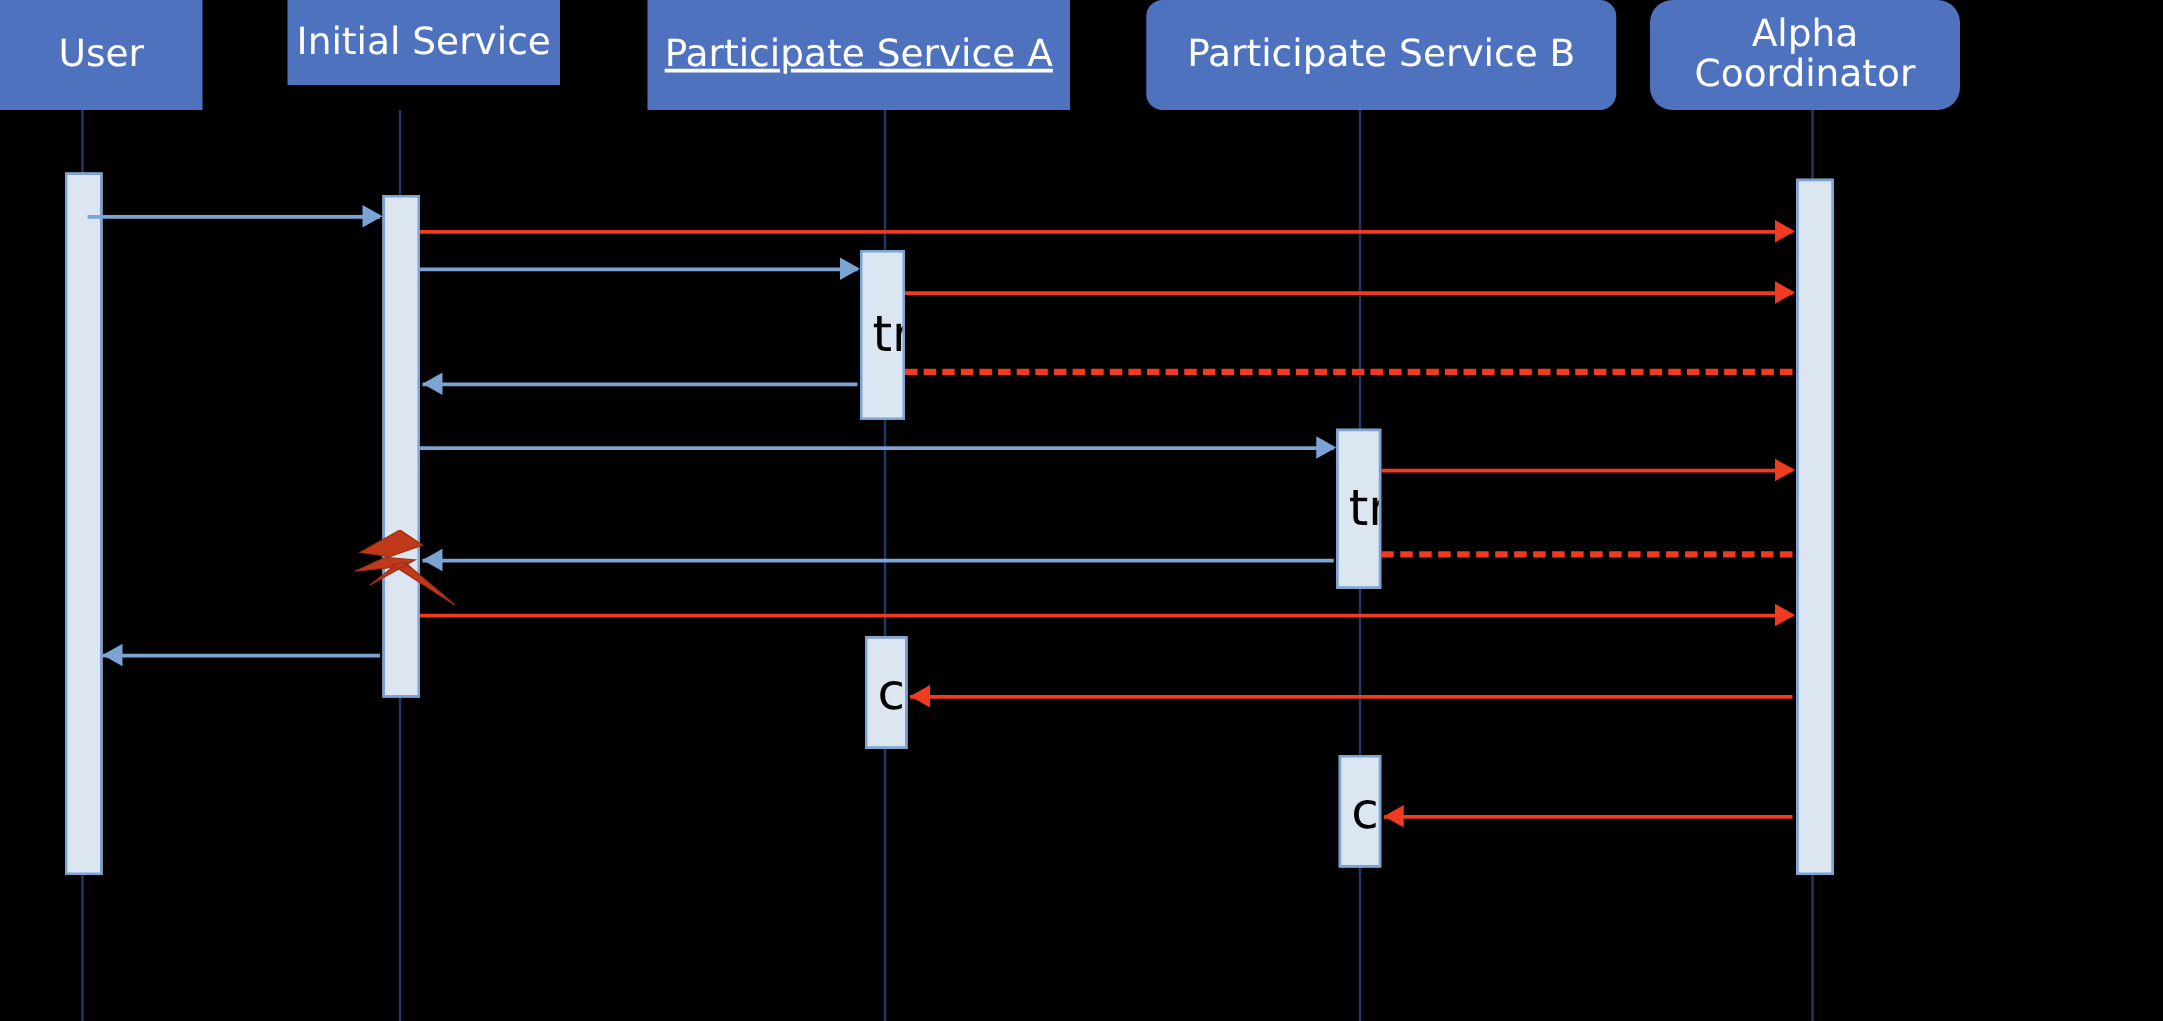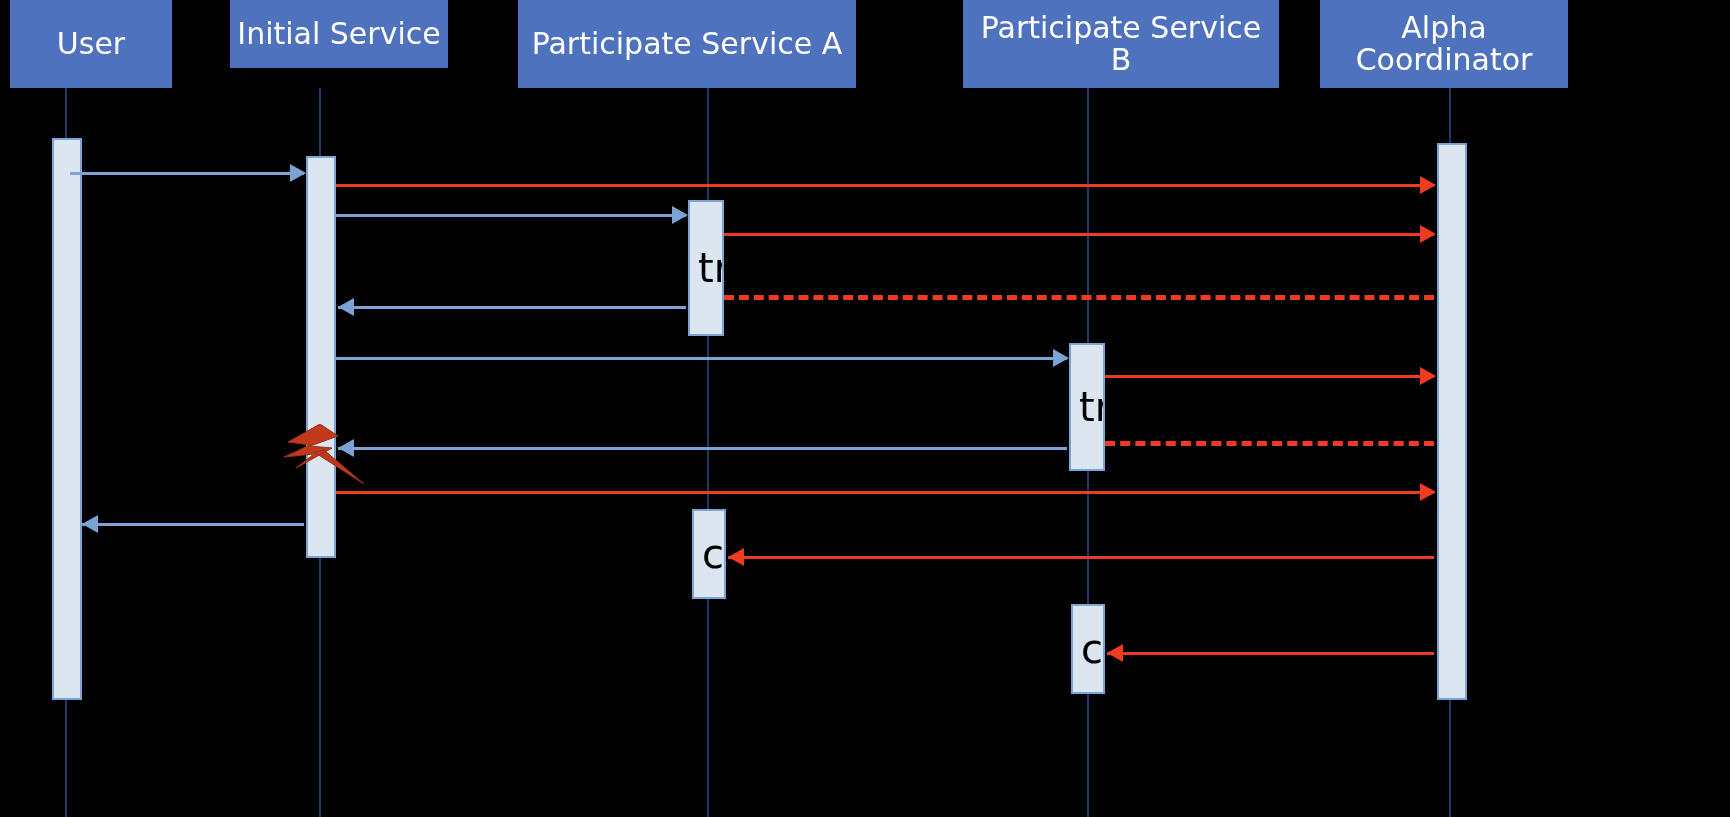--- a/index.html
+++ b/index.html
@@ -81,33 +81,33 @@
 </style>
 </head>
 <body>
 
 <div id="canvas">
     <div class="lifeline-line" style="left: 65px; top: 88px; height: 729px;"></div>
     <div class="lifeline-line" style="left: 319px; top: 88px; height: 729px;"></div>
     <div class="lifeline-line" style="left: 707px; top: 88px; height: 729px;"></div>
     <div class="lifeline-line" style="left: 1087px; top: 88px; height: 729px;"></div>
     <div class="lifeline-line" style="left: 1449px; top: 88px; height: 729px;"></div>
-    <div class="lifeline-head" style="left: 10px; top: 0px; width: 162px; height: 88px;">
+    <div class="lifeline-head" style="left: 0px; top: 0px; width: 162px; height: 88px;">
       <span style="white-space: pre-line;">User</span>
     </div>
     <div class="lifeline-head" style="left: 230px; top: 0px; width: 218px; height: 68px;">
       <span style="white-space: pre-line;">Initial Service</span>
     </div>
     <div class="lifeline-head" style="left: 518px; top: 0px; width: 338px; height: 88px;">
-      <span style="white-space: pre-line;">Participate Service A</span>
+      <span style="white-space: pre-line; text-decoration: underline;">Participate Service A</span>
     </div>
-    <div class="lifeline-head" style="left: 963px; top: 0px; width: 316px; height: 88px;">
+    <div class="lifeline-head" style="left: 917px; top: 0px; width: 376px; height: 88px; border-radius: 13px;">
       <span style="white-space: pre-line;">Participate Service B</span>
     </div>
-    <div class="lifeline-head" style="left: 1320px; top: 0px; width: 248px; height: 88px;">
+    <div class="lifeline-head" style="left: 1320px; top: 0px; width: 248px; height: 88px; border-radius: 18px;">
       <span style="white-space: pre-line;">Alpha
 Coordinator</span>
     </div>
     <div class="activation" style="left: 52px; top: 138px; width: 30px; height: 562px;"></div>
     <div class="activation" style="left: 306px; top: 156px; width: 30px; height: 402px;"></div>
     <div class="activation" style="left: 688px; top: 200px; width: 36px; height: 136px;">
       <span>try</span>
     </div>
     <div class="activation" style="left: 1069px; top: 343px; width: 36px; height: 128px;">
       <span>try</span>

